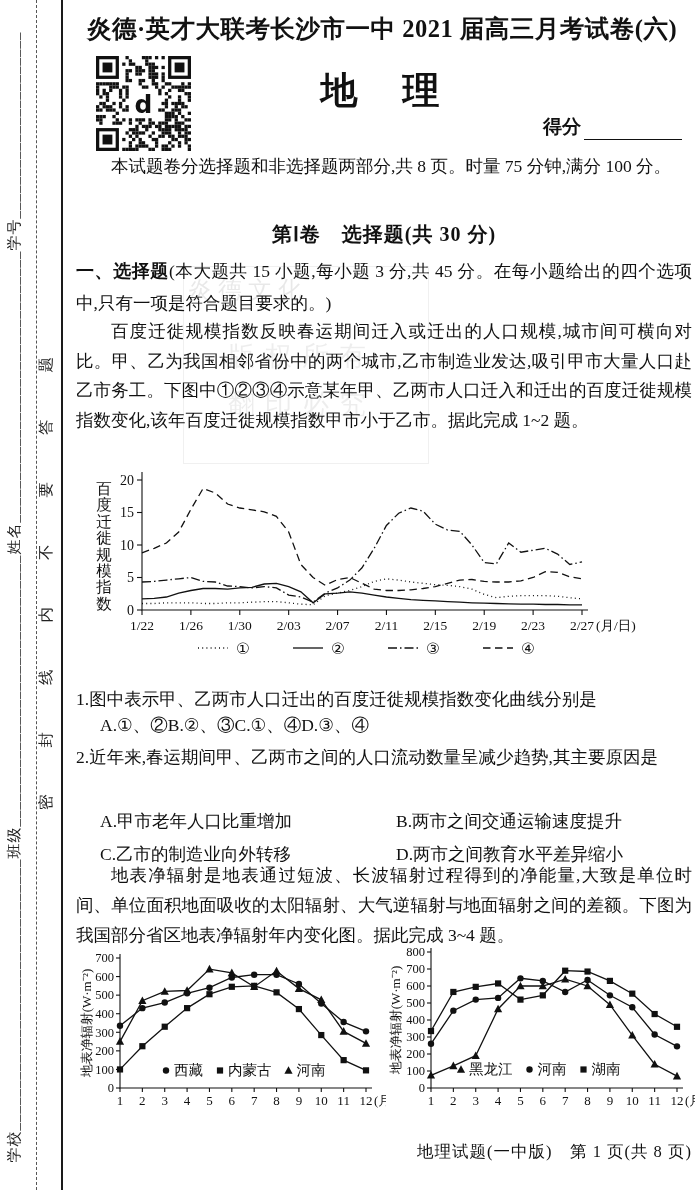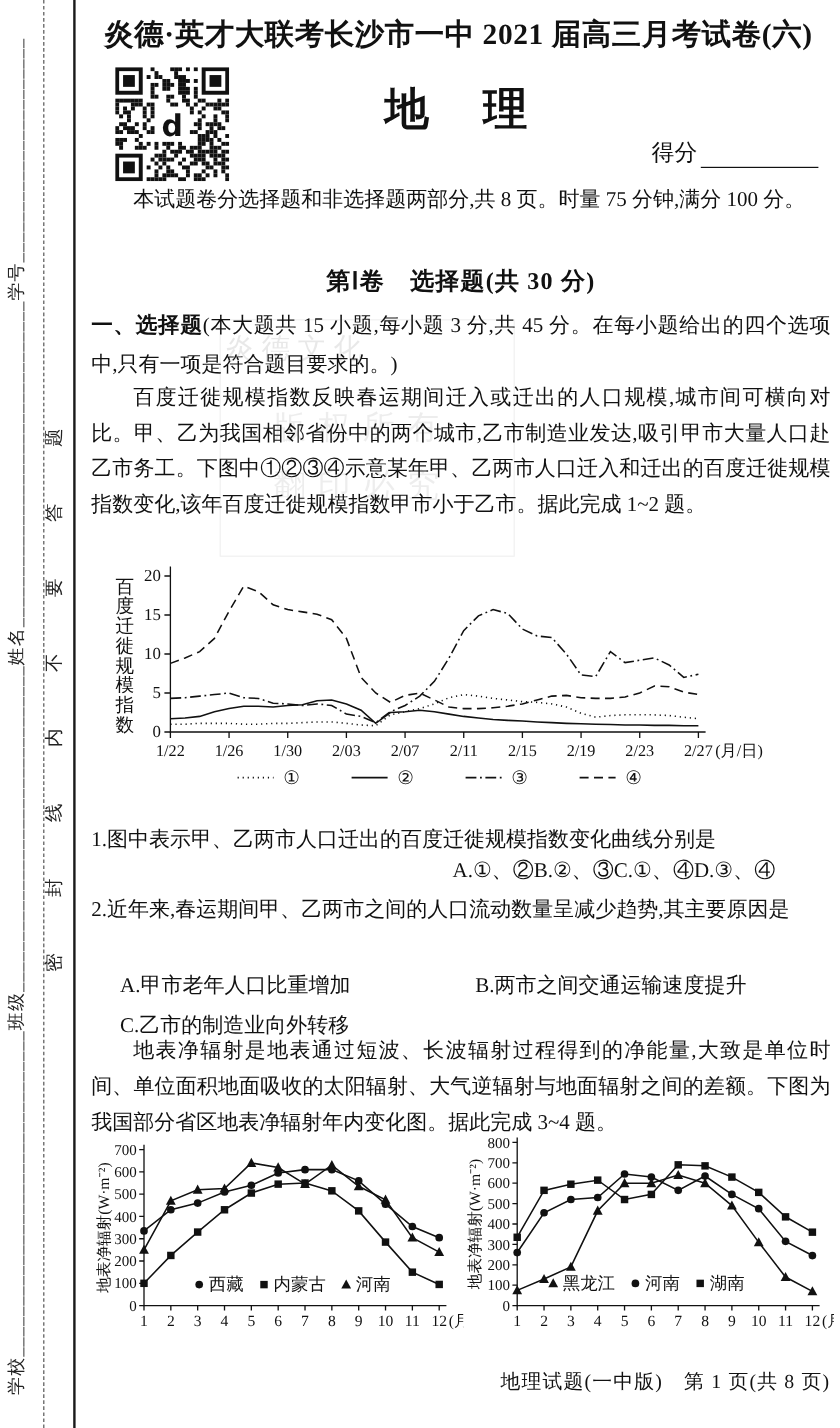--- a/index.html
+++ b/index.html
@@ -25,21 +25,21 @@
   .wm3 { left:228px; top:386px; font-size:27px; letter-spacing:10px; color:rgba(0,0,0,0.07); }
   .wm-box { position:absolute; left:183px; top:266px; width:246px; height:198px;
             border:1px solid rgba(0,0,0,0.06); }
 
   
   .header-title { position:absolute; left:72px; top:12px; width:620px; text-align:center;
                   font-size:24.5px; font-weight:700; letter-spacing:0.5px; }
   .qr { position:absolute; left:96px; top:56px; width:95px; height:95px; }
   .subject { position:absolute; left:72px; top:66px; width:620px; text-align:center;
              font-size:37px; font-weight:700; letter-spacing:4px; }
-  .score { position:absolute; left:543px; top:114px; font-size:19px; font-weight:400; }
+  .score { position:absolute; left:543px; top:114px; font-size:19px; font-weight:700; }
   .score-blank { display:inline-block; width:98px; height:20px;
                  border-bottom:1.5px solid #111; margin-left:3px; vertical-align:bottom; }
 
   
   .para { position:absolute; left:76px; width:616px; font-size:17.5px;
           line-height:30px; text-align:justify; }
   .exam-info { top:150px; text-indent:2em; line-height:32px; }
   .section-title { position:absolute; left:76px; top:221px; width:616px; text-align:center;
                    font-size:20px; font-weight:700; letter-spacing:1px; }
   .section-note { top:255px; line-height:32px;font-family:Liberation Serif, serif; }
@@ -53,21 +53,21 @@
   #chart3 { left:383px; top:942px; width:312px; height:180px; }
   svg { font-family:"Liberation Serif", serif; }
   svg text { fill:#111; }
   .ax { stroke:#111; fill:none; stroke-width:1.1; }
   .ln { fill:none; stroke:#111; stroke-width:1.3; }
 
   
   .qline { position:absolute; left:76px; width:618px; font-size:17.5px; line-height:30px; }
   .q1text { top:684px; }
   .q1opts { position:absolute; left:100px; top:713px; width:546px; display:flex;
-            justify-content:flex-end; font-size:17.5px; }
+            justify-content:flex-start; font-size:17.5px; }
   .q2text { top:742px; padding-left:23px; text-indent:-23px; }
   .q2opts { position:absolute; left:100px; top:805px; width:570px; display:grid;
             grid-template-columns:296px auto; font-size:17.5px; line-height:33px; }
 
   .footer { position:absolute; left:76px; top:1141px; width:616px; text-align:right;
             font-size:16.5px; letter-spacing:1px; }
 </style>
 </head>
 <body>
 
@@ -432,20 +432,21 @@
     <span>B.②、③</span>
     <span>C.①、④</span>
     <span>D.③、④</span>
   </div>
 
   <p class="qline q2text"><span>2.</span><span>近年来,春运期间甲、乙两市之间的人口流动数量呈减少趋势,其主要原因是</span></p>
   <div class="q2opts">
     <span>A.甲市老年人口比重增加</span>
     <span>B.两市之间交通运输速度提升</span>
     <span>C.乙市的制造业向外转移</span>
+    <span>D.两市之间教育水平差异缩小</span>
   </div>
 
   <p class="para passage2">地表净辐射是地表通过短波、长波辐射过程得到的净能量,大致是单位时间、单位面积地面吸收的太阳辐射、大气逆辐射与地面辐射之间的差额。下图为我国部分省区地表净辐射年内变化图。据此完成 3~4 题。</p>
   <svg id="chart2" class="chart" viewBox="0 0 312 176">
       <path d="M46 8 V142 H298" class="ax"></path>
       <line x1="42" y1="142" x2="46" y2="142" class="ax"></line>
       <text x="40" y="146.3" text-anchor="end" font-size="12.5">0</text>
       <line x1="42" y1="123.42857142857143" x2="46" y2="123.42857142857143" class="ax"></line>
       <text x="40" y="127.72857142857143" text-anchor="end" font-size="12.5">100</text>
       <line x1="42" y1="104.85714285714286" x2="46" y2="104.85714285714286" class="ax"></line>

